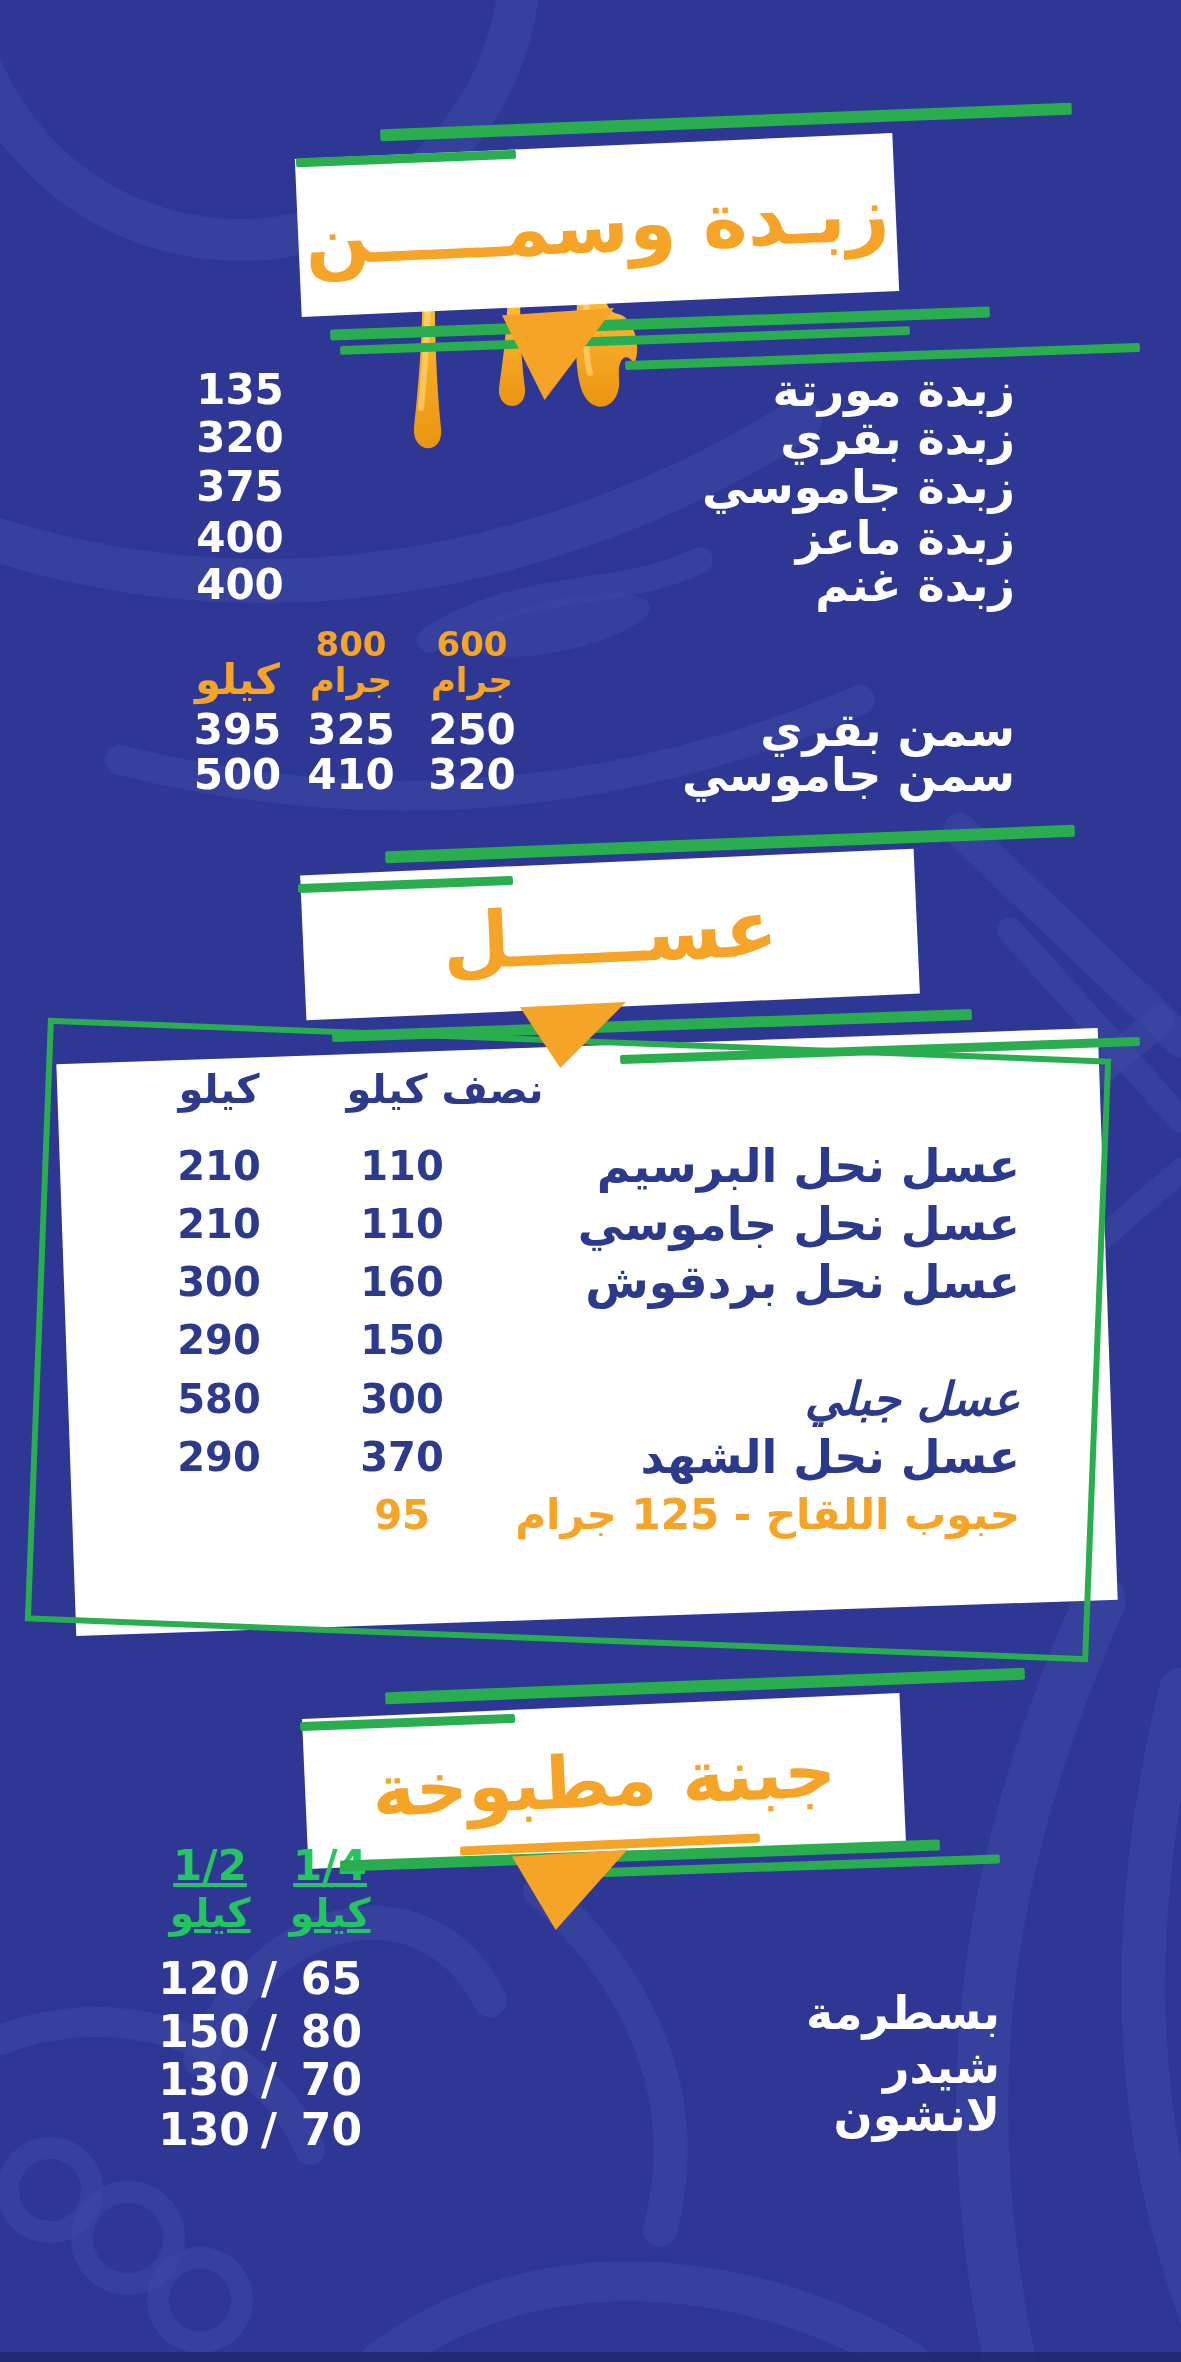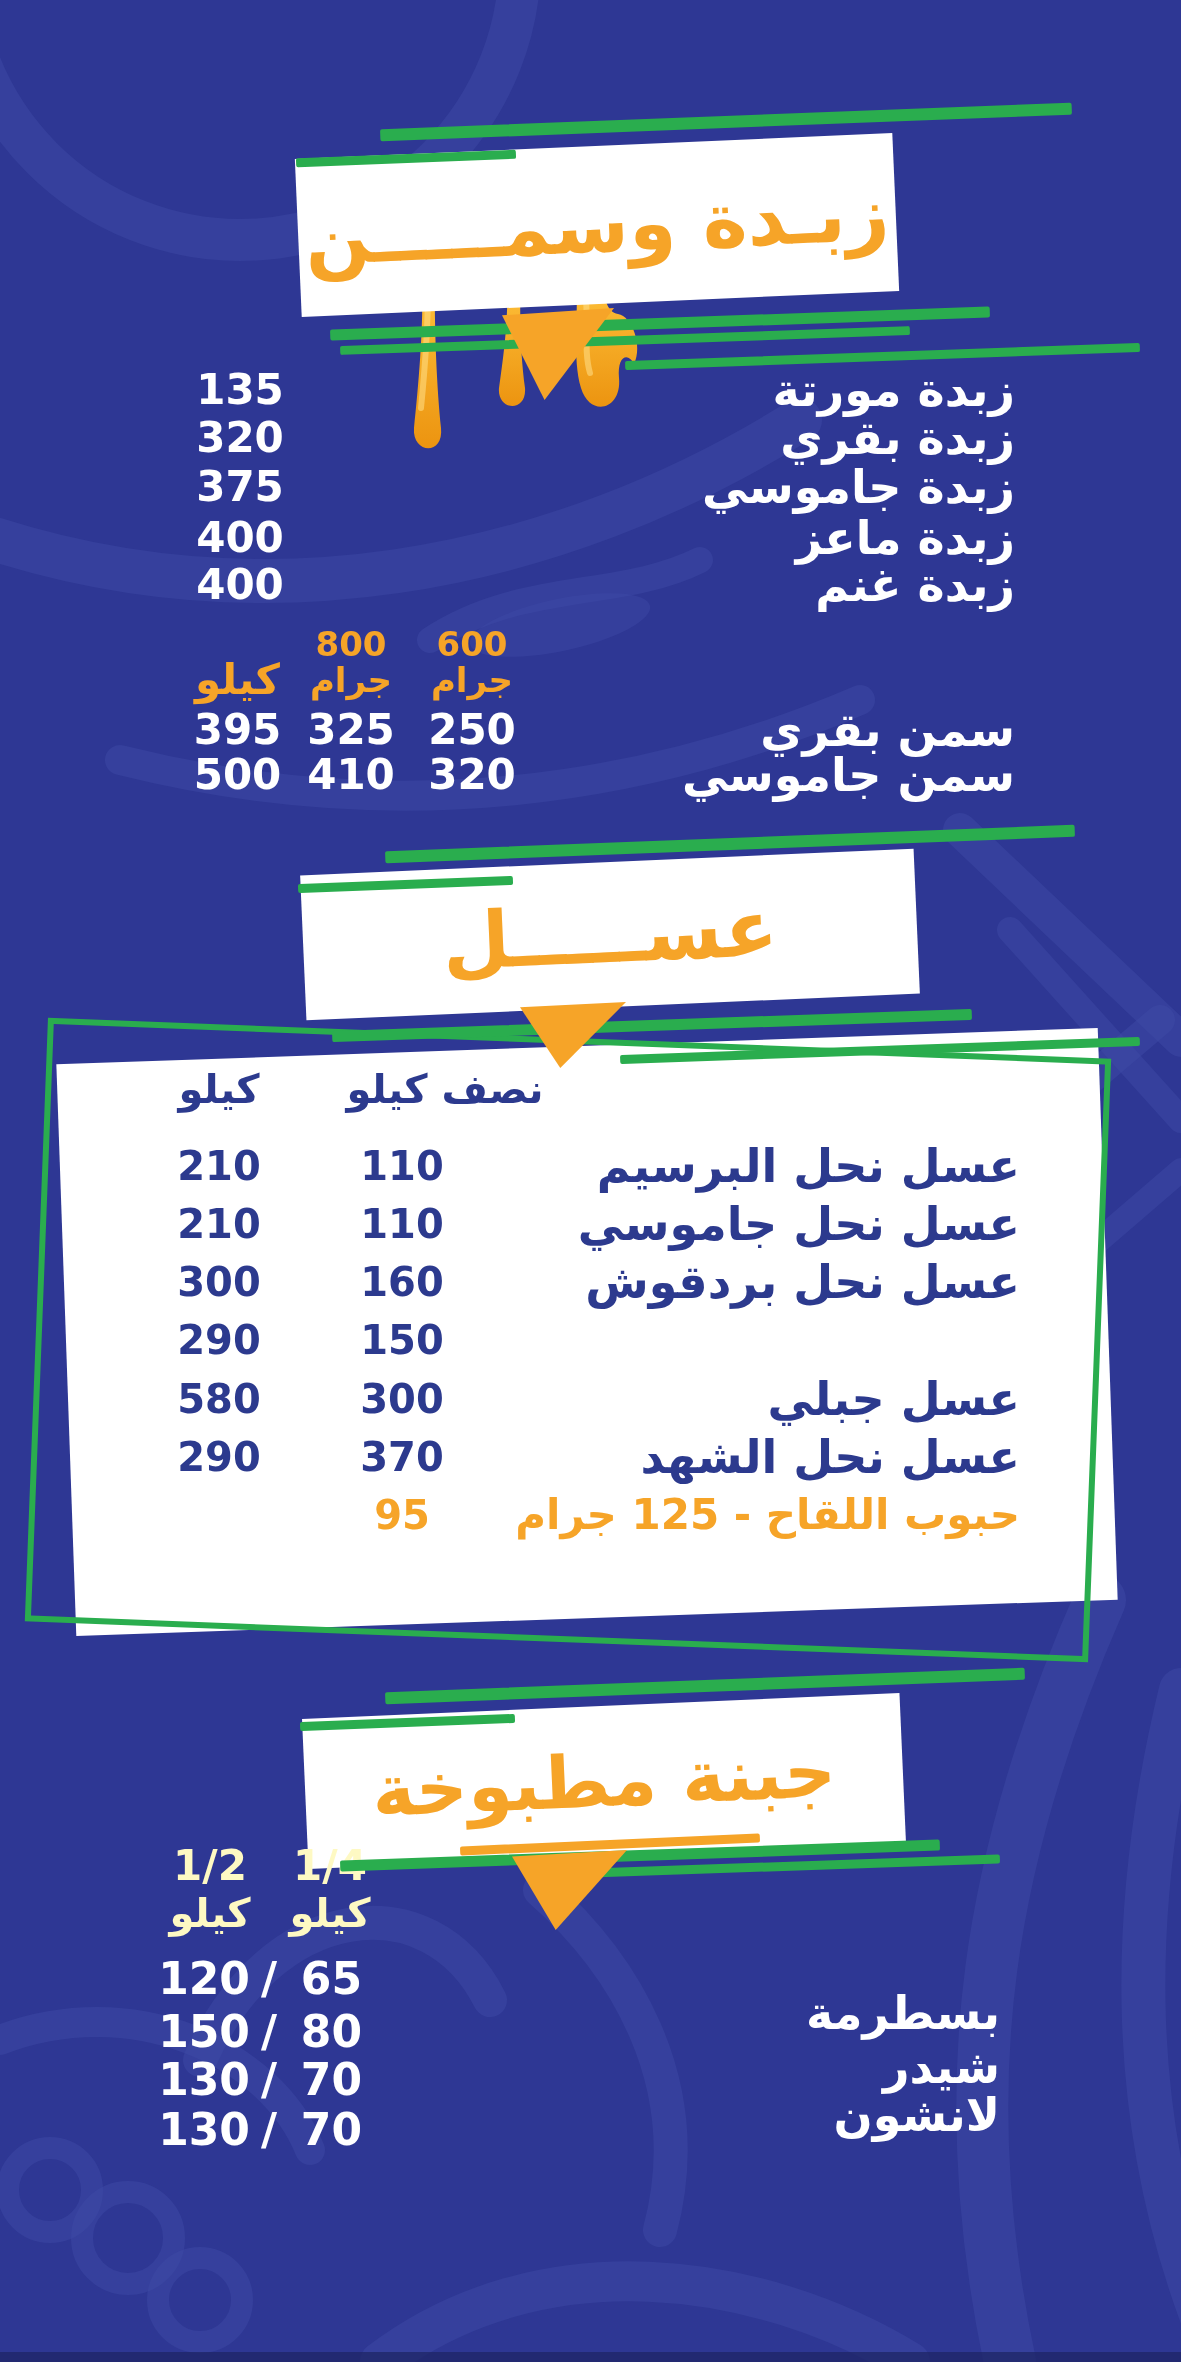--- a/index.html
+++ b/index.html
@@ -20,21 +20,21 @@
   .price{position:absolute;text-align:center;color:#ffffff;font-size:42px;line-height:52px;z-index:4;}
   .ohead{position:absolute;text-align:center;color:#f6a428;z-index:4;direction:rtl;}
   
   .card{position:absolute;left:66px;top:1046px;width:1042px;height:572px;background:#ffffff;transform:rotate(-2deg);z-index:1;}
   .frame{position:absolute;left:36px;top:1038px;width:1052px;height:592px;border:6px solid #2aad4e;transform:rotate(2.2deg);z-index:2;background:transparent;}
   .hname{position:absolute;text-align:right;direction:rtl;color:#2c3a8e;font-size:46px;line-height:52px;white-space:nowrap;z-index:3;}
   .hprice{position:absolute;text-align:center;color:#2c3a8e;font-size:40px;line-height:52px;z-index:3;}
   .hhead{position:absolute;text-align:center;color:#2c3a8e;font-size:40px;line-height:52px;z-index:3;direction:rtl;}
   .pollen{color:#f6a428;}
   
-  .whead{position:absolute;text-align:center;color:#fef9c3;z-index:4;direction:rtl;}
+  .whead{position:absolute;text-align:center;color:#22c55e;z-index:4;direction:rtl;text-decoration:underline;}
   .bottom-strip{position:absolute;left:0;top:2352px;width:1181px;height:10px;background:#1f2566;opacity:.75;z-index:1;}
 </style>
 </head>
 <body>
 
 <div class="canvas">
 
   <svg class="abs doodles" viewBox="0 0 1181 2362">
     <g fill="none" stroke="#3e4aa6" stroke-opacity="0.5" stroke-linecap="round">
       <circle cx="240" cy="-40" r="280" stroke-width="42"></circle>
@@ -134,21 +134,21 @@
   <div class="hprice" style="left:144px;top:1198px;width:150px;">210</div>
   <div class="hprice" style="left:327px;top:1198px;width:150px;">110</div>
   <div class="hname" style="right:161px;top:1198px;width:520px;">عسل نحل جاموسي</div>
   <div class="hprice" style="left:144px;top:1256px;width:150px;">300</div>
   <div class="hprice" style="left:327px;top:1256px;width:150px;">160</div>
   <div class="hname" style="right:161px;top:1256px;width:520px;">عسل نحل بردقوش</div>
   <div class="hprice" style="left:144px;top:1314px;width:150px;">290</div>
   <div class="hprice" style="left:327px;top:1314px;width:150px;">150</div>
   <div class="hprice" style="left:144px;top:1373px;width:150px;">580</div>
   <div class="hprice" style="left:327px;top:1373px;width:150px;">300</div>
-  <div class="hname" style="right:161px;top:1373px;width:520px;">عسل جبلي</div>
+  <div class="hname" style="right:161px;top:1373px;width:520px;font-style:italic;">عسل جبلي</div>
   <div class="hprice" style="left:144px;top:1431px;width:150px;">290</div>
   <div class="hprice" style="left:327px;top:1431px;width:150px;">370</div>
   <div class="hname" style="right:161px;top:1431px;width:520px;">عسل نحل الشهد</div>
 
   <div class="hprice pollen" style="left:327px;top:1489px;width:150px;">95</div>
   <div class="hname pollen" style="right:161px;top:1489px;width:640px;font-size:42px;">حبوب اللقاح - 125 جرام</div>
 
   <div class="gline" style="left:385px;top:1680px;width:640px;height:12px;transform:rotate(-2.2deg);"></div>
   <div class="gline" style="left:300px;top:1718px;width:215px;height:9px;transform:rotate(-2.2deg);"></div>
   <div class="banner" style="left:305px;top:1706px;width:598px;height:150px;transform:rotate(-2.5deg);">

